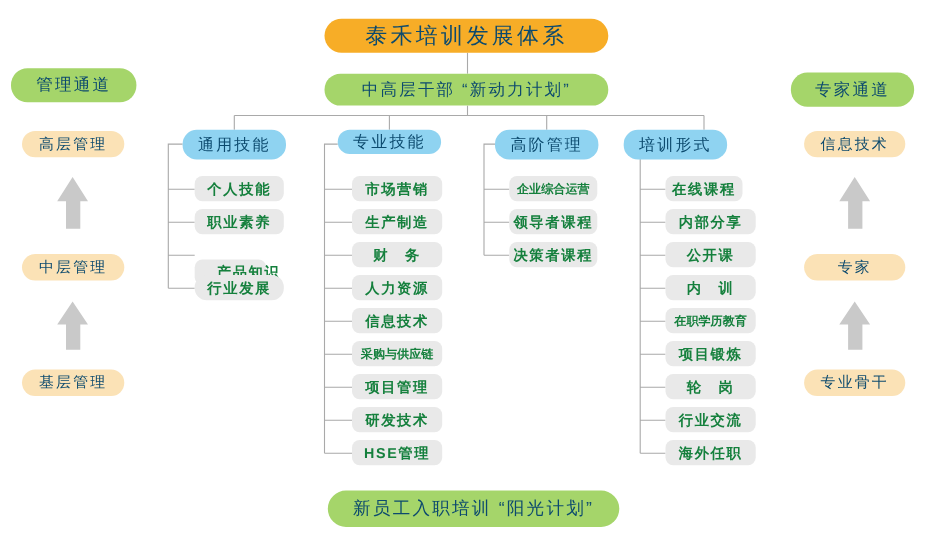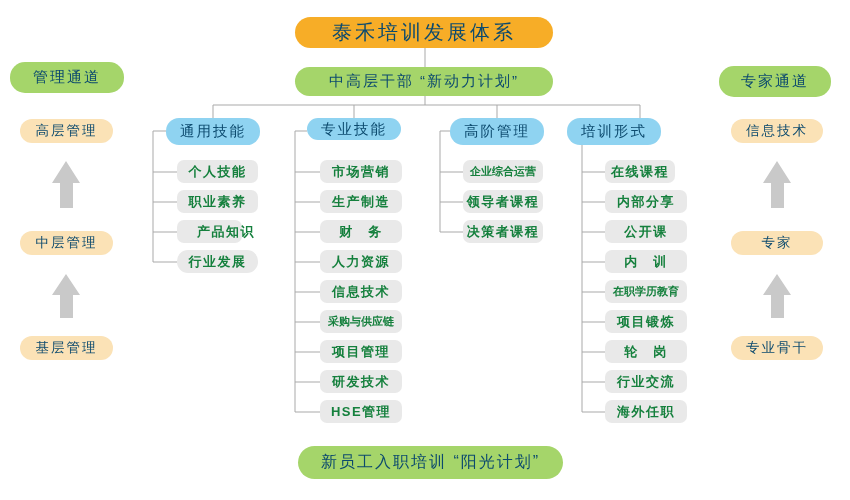--- a/index.html
+++ b/index.html
@@ -52,21 +52,21 @@
 
   <div class="box greenb" style="left:719px;top:66px;width:112px;height:31px;">专家通道</div>
   <div class="box tan" style="left:731px;top:119px;width:92px;height:24px;">信息技术</div>
   <div class="box tan" style="left:731px;top:231px;width:92px;height:24px;">专家</div>
   <div class="box tan" style="left:731px;top:336px;width:92px;height:24px;">专业骨干</div>
 
   <div id="columns">
       <div class="box blue" style="left: 166px; top: 118px; width: 94px; height: 27px;">通用技能</div>
       <div class="box item" style="left: 177px; top: 160px; width: 81px; height: 23px;">个人技能</div>
       <div class="box item" style="left: 177px; top: 190px; width: 81px; height: 23px;">职业素养</div>
-      <div class="box item" style="left: 177px; top: 220px; width: 65px; height: 23px; padding-left: 33px;">产品知识</div>
+      <div class="box item" style="left: 177px; top: 236px; width: 65px; height: 23px; padding-left: 33px;">产品知识</div>
       <div class="box item" style="left: 177px; top: 250px; width: 81px; height: 23px; border-radius: 11px;">行业发展</div>
       <div class="box blue" style="left: 307px; top: 118px; width: 94px; height: 22px;">专业技能</div>
       <div class="box item" style="left: 320px; top: 160px; width: 82px; height: 23px;">市场营销</div>
       <div class="box item" style="left: 320px; top: 190px; width: 82px; height: 23px;">生产制造</div>
       <div class="box item" style="left: 320px; top: 220px; width: 82px; height: 23px;">财　务</div>
       <div class="box item" style="left: 320px; top: 250px; width: 82px; height: 23px;">人力资源</div>
       <div class="box item" style="left: 320px; top: 280px; width: 82px; height: 23px; text-align: center;">信息技术</div>
       <div class="box item small" style="left: 320px; top: 310px; width: 82px; height: 23px;">采购与供应链</div>
       <div class="box item" style="left: 320px; top: 340px; width: 82px; height: 23px;">项目管理</div>
       <div class="box item" style="left: 320px; top: 370px; width: 82px; height: 23px;">研发技术</div>

